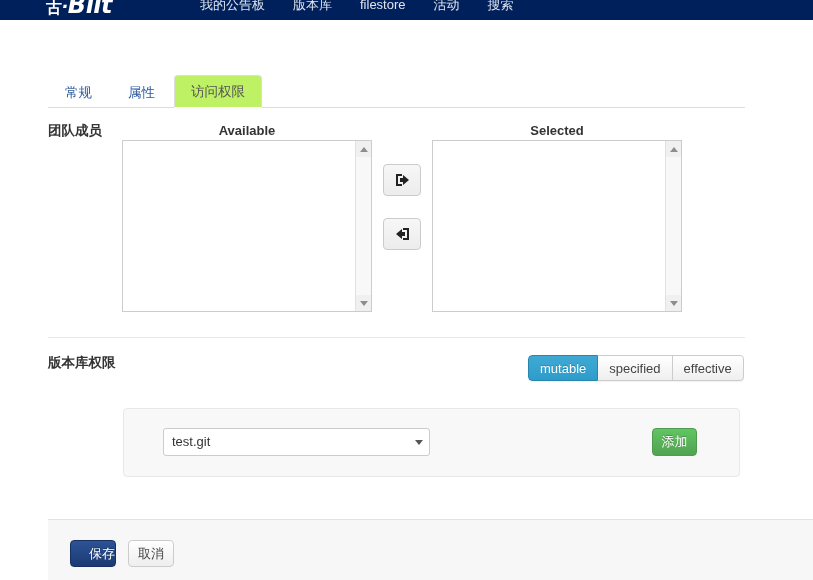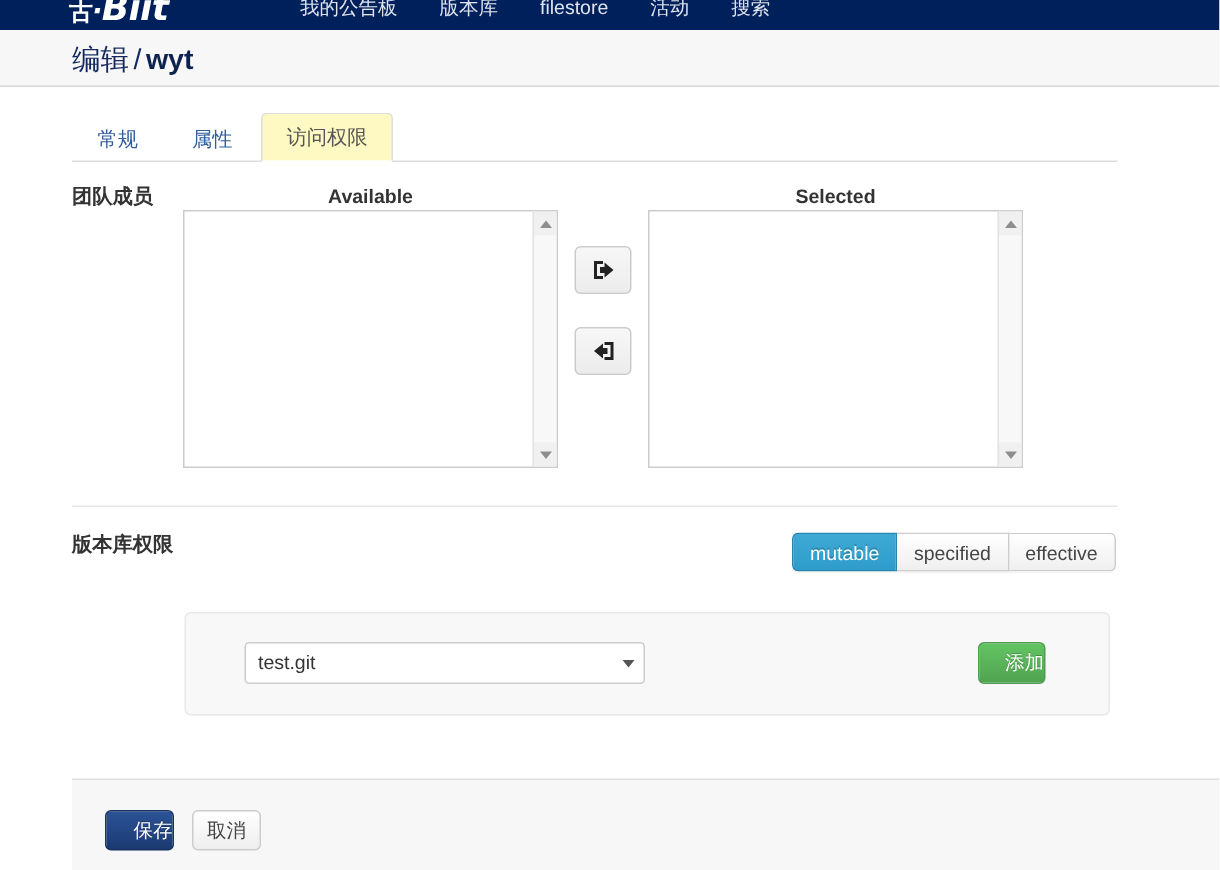--- a/index.html
+++ b/index.html
@@ -76,21 +76,21 @@
     padding: 0 16px;
     font-size: 13.5px;
     color: #2f5d9e;
     cursor: pointer;
     border: 1px solid transparent;
     border-radius: 4px 4px 0 0;
     margin-right: 2px;
     white-space: nowrap;
   }
   .tab.active {
-    background: #fef9c3;
+    background: #bef264;
     color: #555555;
     border-color: #dddddd;
     border-bottom-color: #ffffff;
     cursor: default;
     height: 33px;
     line-height: 32px;
   }
   .tabline {
     position: absolute; left: 48px; top: 107px; width: 697px;
     border-bottom: 1px solid #dddddd;
@@ -243,21 +243,21 @@
 
   .btn-add {
     position: absolute; left: 652px; top: 428px;
     width: 45px; height: 28px;
     background: linear-gradient(to bottom, #62c462 0%, #51a351 100%);
     border: 1px solid #4f9b4f;
     border-radius: 4px;
     color: #ffffff;
     font-size: 13px;
     line-height: 26px;
-    text-align: right;
+    text-align: center;
     cursor: pointer;
     text-shadow: 0 -1px 0 rgba(0,0,0,0.25);
   }
 
   
   .footer {
     position: absolute; left: 48px; top: 519px;
     width: 765px; height: 61px;
     background: #f7f7f7;
     border-top: 1px solid #e2e2e2;
@@ -299,25 +299,20 @@
     </div>
     <div class="nav-items">
       <div class="nav-item">我的公告板</div>
       <div class="nav-item">版本库</div>
       <div class="nav-item">filestore</div>
       <div class="nav-item">活动</div>
       <div class="nav-item">搜索</div>
     </div>
   </div>
 
-  <div class="crumbbar">
-    <div class="crumb">
-      <span>编辑</span><span class="sep">/</span><span class="repo">wyt</span>
-    </div>
-  </div>
 
   <div class="tabline"></div>
   <div class="tabs">
     <div class="tab">常规</div>
     <div class="tab">属性</div>
     <div class="tab active">访问权限</div>
   </div>
 
   <div class="section-label" id="team-label">团队成员</div>
   <div class="pal-title" id="avail-title">Available</div>

